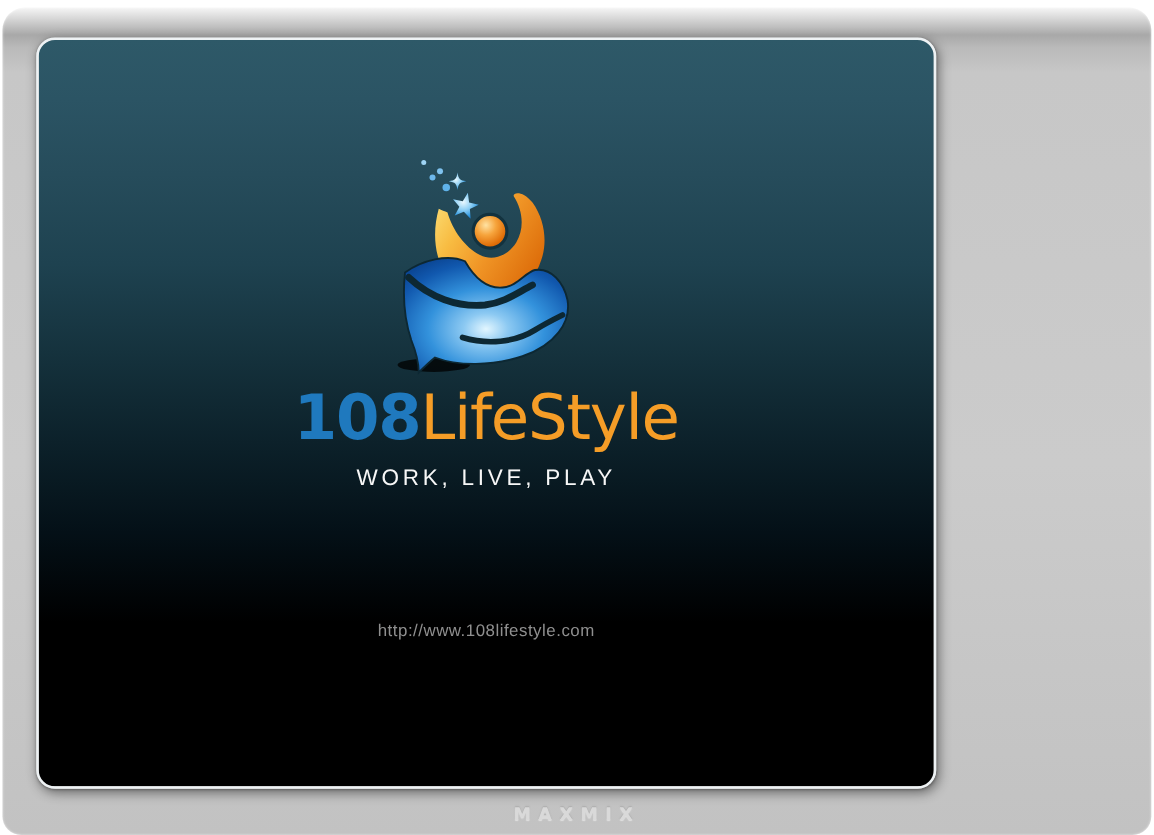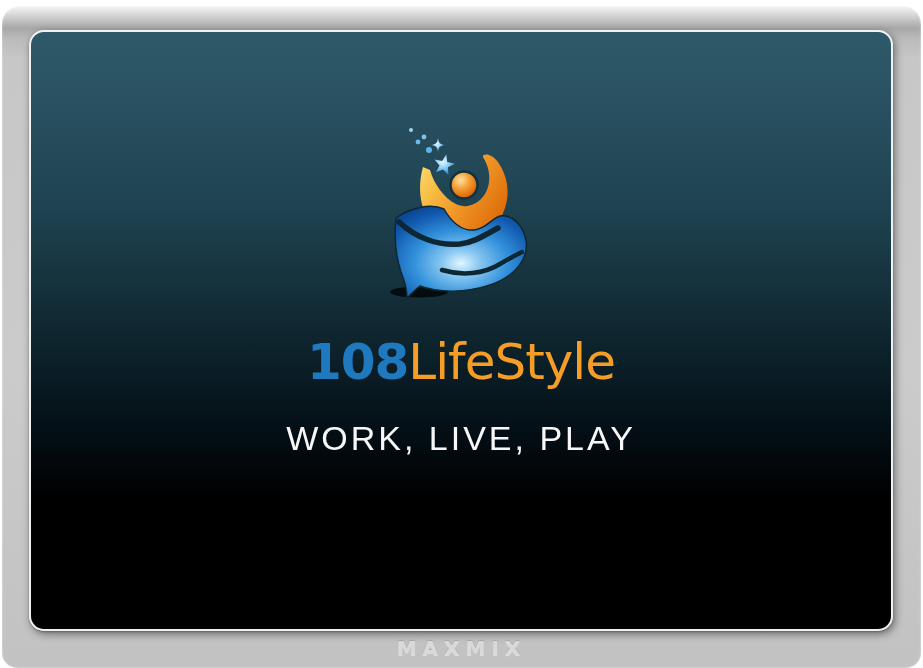--- a/index.html
+++ b/index.html
@@ -24,58 +24,57 @@
       #c7c7c7 52px,
       #cbcbcb 55%,
       #c2c2c2 100%);
     box-shadow: inset 0 0 2px rgba(255,255,255,0.7);
   }
 
   
   .panel {
     position: absolute;
     left: 27px; top: 24px;
-    width: 864px; height: 601px;
+    width: 720px; height: 601px;
     border-radius: 15px;
     border: 2px solid #eef2f4;
     background: linear-gradient(180deg,
       var(--panel_top, #2e5968) 0%,
       #2b5464 8%,
       #264c5b 18%,
       #1e4250 30%,
       #15323d 42%,
       #0c212a 54%,
       #041017 66%,
       #000000 78%,
       #000000 100%);
     box-shadow: 2px 3px 9px rgba(0,0,0,0.45), 0 1px 2px rgba(0,0,0,0.25);
     display: flex;
     flex-direction: column;
     align-items: center;
     overflow: hidden;
-    gap: 28px;
   }
 
   .logo-graphic { margin-top: 80px; width: 150px; height: 190px; flex: 0 0 auto; }
 
   .brand-title {
     margin-top: 6px;
     font-size: 50px;
     line-height: 53px;
     font-weight: 700;
     letter-spacing: -1px;
     white-space: nowrap;
   }
   .brand-title .num   { color: var(--blue, #1f79be); font-weight: 700; }
   .brand-title .name  { color: var(--orange, #f59d27); font-weight: 400; }
 
   .tagline {
     margin-top: 7px;
     font-family: "Liberation Sans", sans-serif;
-    font-size: 34px;
+    font-size: 18px;
     line-height: 29px;
     letter-spacing: 3px;
     color: var(--tagline_white, #f7f7f7);
     font-weight: 400;
     white-space: nowrap;
   }
 
   .footer-text {
     margin-top: 99px;
     text-align: center;
@@ -87,21 +86,21 @@
     font-weight: 400;
   }
 
   
   .brand-strip {
     position: absolute;
     left: 0; right: 0; bottom: 8px;
     text-align: center;
   }
   .brand-strip span {
-    font-size: 20px;
+    font-size: 14px;
     font-weight: 700;
     letter-spacing: 6px;
     color: var(--brand_gray, #d8d8d8);
     text-shadow: 0 1px 1px rgba(255,255,255,0.55), 0 -1px 1px rgba(120,120,120,0.35);
   }
 </style>
 </head>
 <body>
 
 <div class="window">
@@ -178,20 +177,21 @@
       <circle cx="78" cy="73" r="13.5" fill="url(#gBall)" stroke="#13323e" stroke-width="2.5"></circle>
     </svg>
 
     <h1 class="brand-title">
       <span class="num">108</span><span class="name">LifeStyle</span>
     </h1>
 
     <div class="tagline">WORK, LIVE, PLAY</div>
 
     <div class="footer-text">
+      <div>http://www.108lifestyle.com</div>
     </div>
 
   </div>
 
   <div class="brand-strip">
     <span>MAXMIX</span>
   </div>
 
 </div>
 

